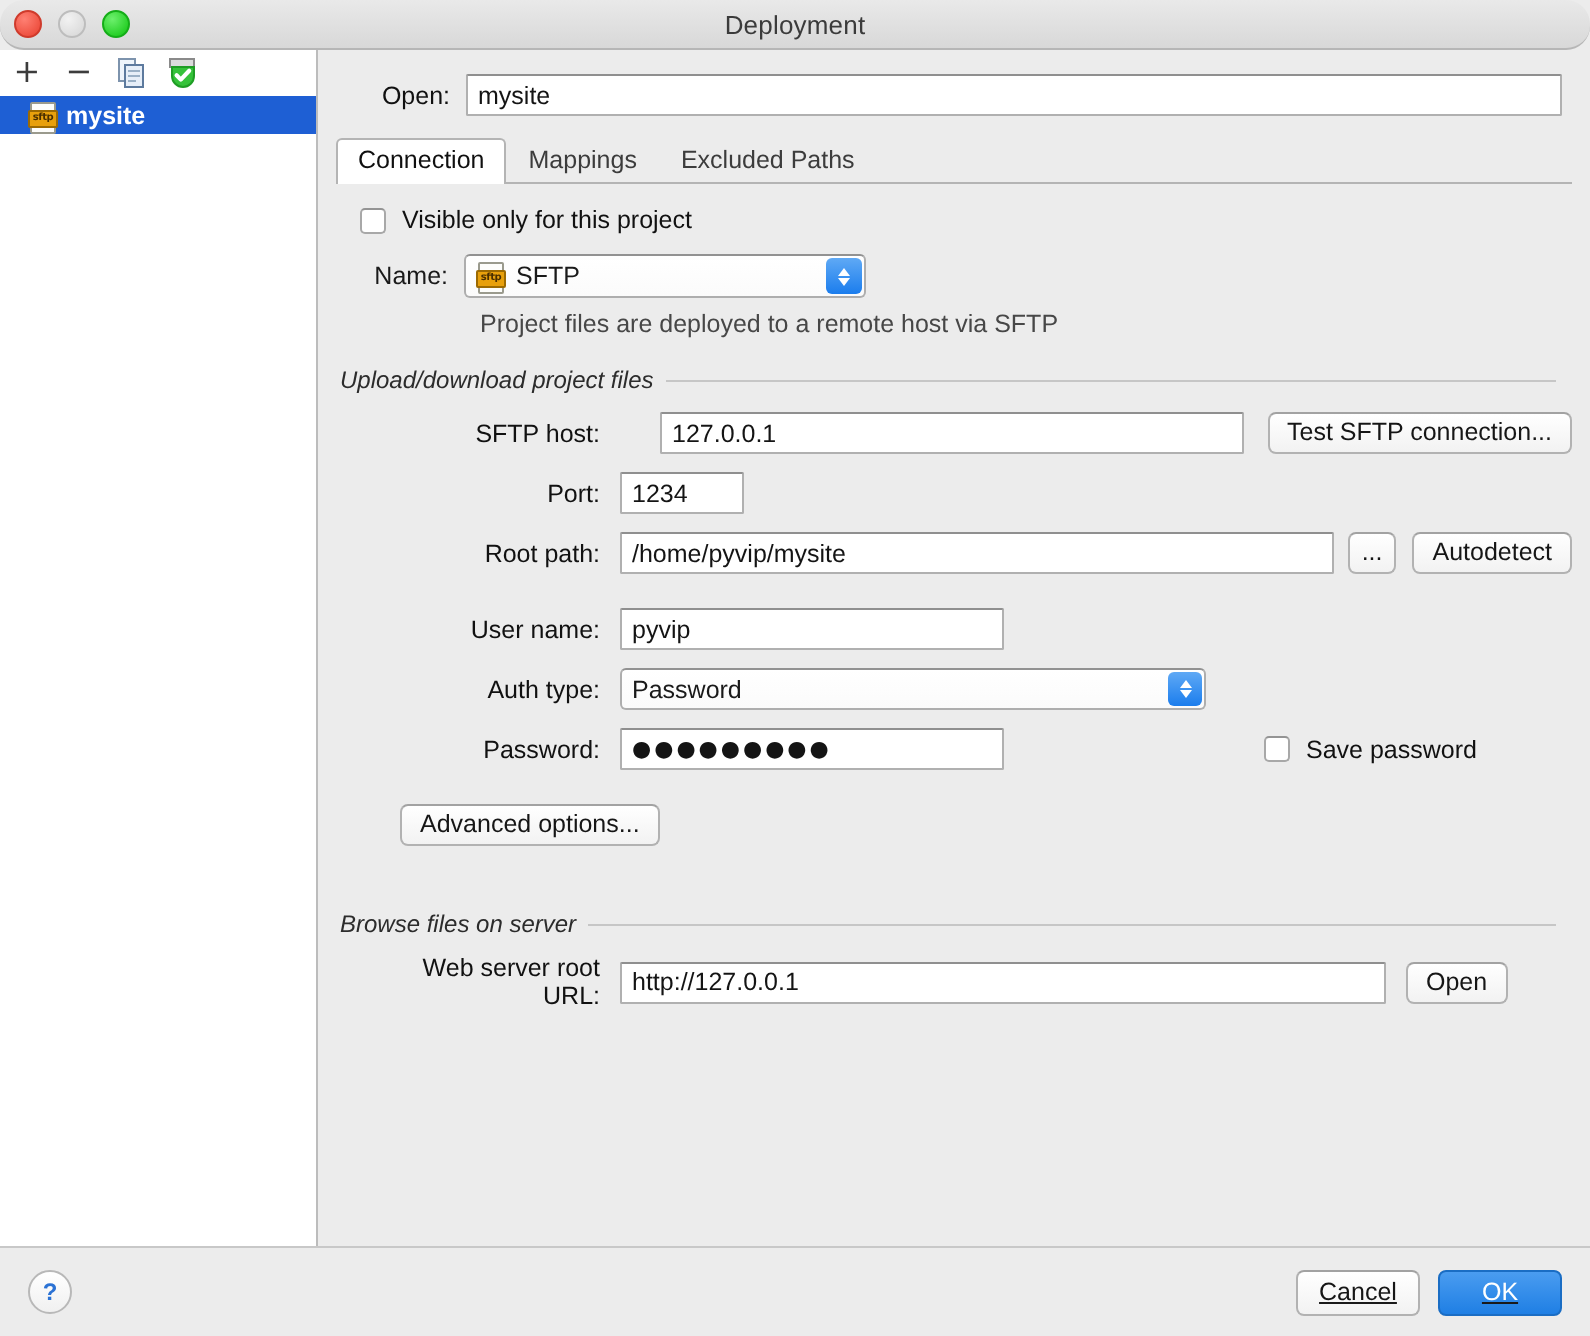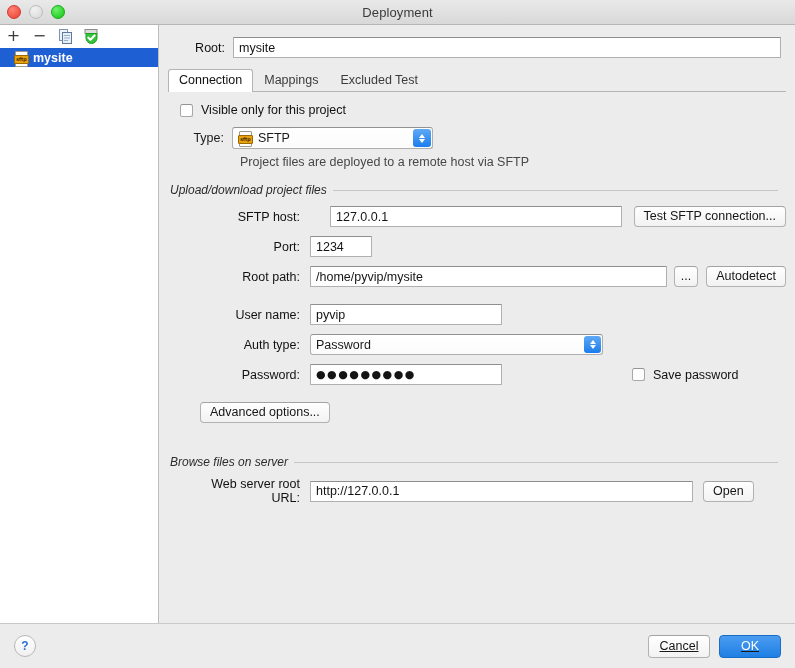--- a/index.html
+++ b/index.html
@@ -28,20 +28,21 @@
   
   .titlebar {
     position: relative;
     height: 24px;
     flex: 0 0 24px;
     background: linear-gradient(to bottom, #e9e9e9 0%, #d8d8d8 100%);
     border-bottom: 1px solid #b6b6b6;
     display: flex;
     align-items: center;
     justify-content: center;
+    border-radius: 12px;
   }
   .traffic {
     position: absolute;
     left: 7px;
     top: 0;
     height: 24px;
     display: flex;
     align-items: center;
     gap: 8px;
   }
@@ -437,39 +438,39 @@
             <span class="tag">sftp</span>
           </span>
           <span>mysite</span>
         </div>
       </div>
     </div>
 
     <div class="main">
 
       <div class="name-row">
-        <span class="name-label">Root:</span>
+        <span class="name-label">Open:</span>
         <input class="txt name-input" type="text" value="mysite" style="">
       </div>
 
       <div class="tabs">
         <div class="tab active">Connection</div>
         <div class="tab">Mappings</div>
-        <div class="tab">Excluded Test</div>
+        <div class="tab">Excluded Paths</div>
       </div>
 
       <div class="tabpanel">
 
         <div class="row visible-row">
           <span class="cb"></span>
           <span class="cb-label">Visible only for this project</span>
         </div>
 
         <div class="row type-row">
-          <span class="type-label">Type:</span>
+          <span class="type-label">Name:</span>
           <div class="combo">
             <span class="sftp-badge">
               <span class="page"></span>
               <span class="tag">sftp</span>
             </span>
             <span>SFTP</span>
             <span class="stepper">
               <span class="chev up"></span>
               <span class="chev down"></span>
             </span>

